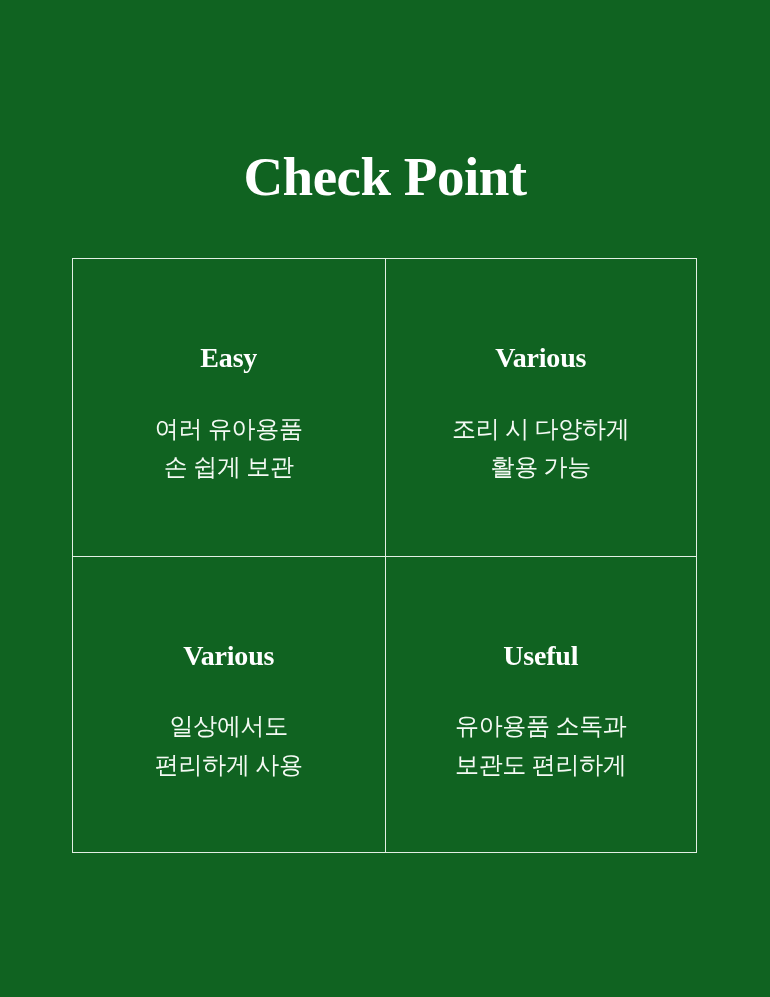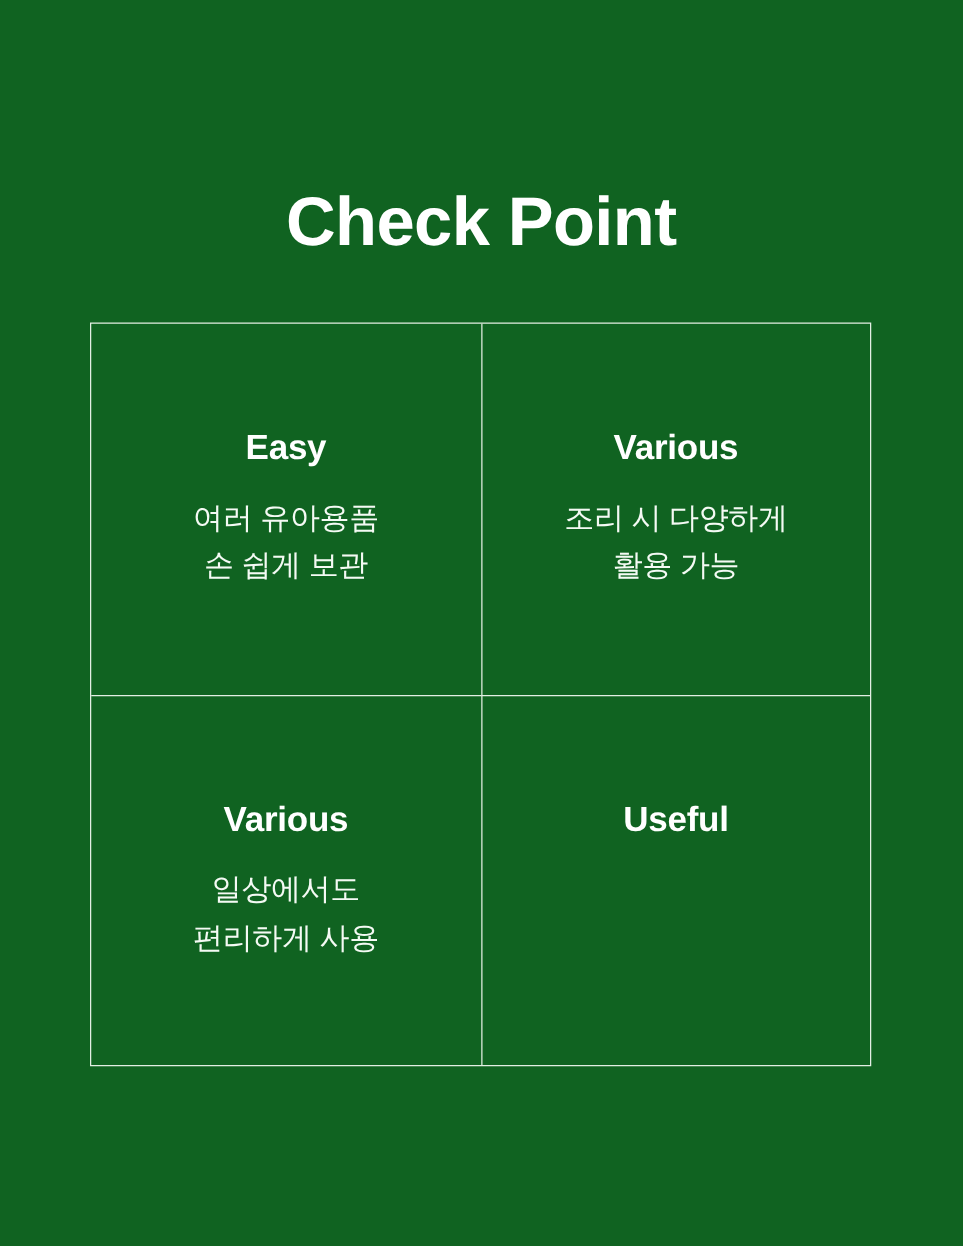--- a/index.html
+++ b/index.html
@@ -1,16 +1,16 @@
 <!DOCTYPE html>
 <html lang="ko"><head>
 <meta charset="utf-8">
 <title>Check Point</title>
 <style>
-  * { margin: 0; padding: 0; box-sizing: border-box; }
+  * { margin: 0; padding: 0; box-sizing: border-box; font-family: Liberation Serif, serif; }
 
   html, body {
     width: 770px;
     height: 997px;
   }
 
   body {
     background: #106321;
     font-family: "Liberation Sans", "DejaVu Sans", sans-serif;
     overflow: hidden;
@@ -54,20 +54,21 @@
   }
 
   .grid-cell {
     position: relative;
     display: flex;
     flex-direction: column;
     align-items: center;
     justify-content: flex-start;
     text-align: center;
     padding-top: 82px;
+    gap: 14px;
   }
 
   
   .grid-cell.col-right { border-left: 1.5px solid #e3efe4; }
   .grid-cell.row-bottom { border-top: 1.5px solid #e3efe4; }
 
   .cell-heading {
     color: #ffffff;
     font-size: 28px;
     font-weight: 700;
@@ -118,16 +119,20 @@
     <div class="grid-cell col-left row-bottom">
       <div class="cell-heading">Various</div>
       <div class="cell-body">
         <span class="line">일상에서도</span>
         <span class="line">편리하게 사용</span>
       </div>
     </div>
 
     <div class="grid-cell col-right row-bottom">
       <div class="cell-heading">Useful</div>
+      <div class="cell-body">
+        <span class="line">유아용품 소독과</span>
+        <span class="line">보관도 편리하게</span>
+      </div>
     </div>
 
   </div>
 </div>
 
 </body></html>

